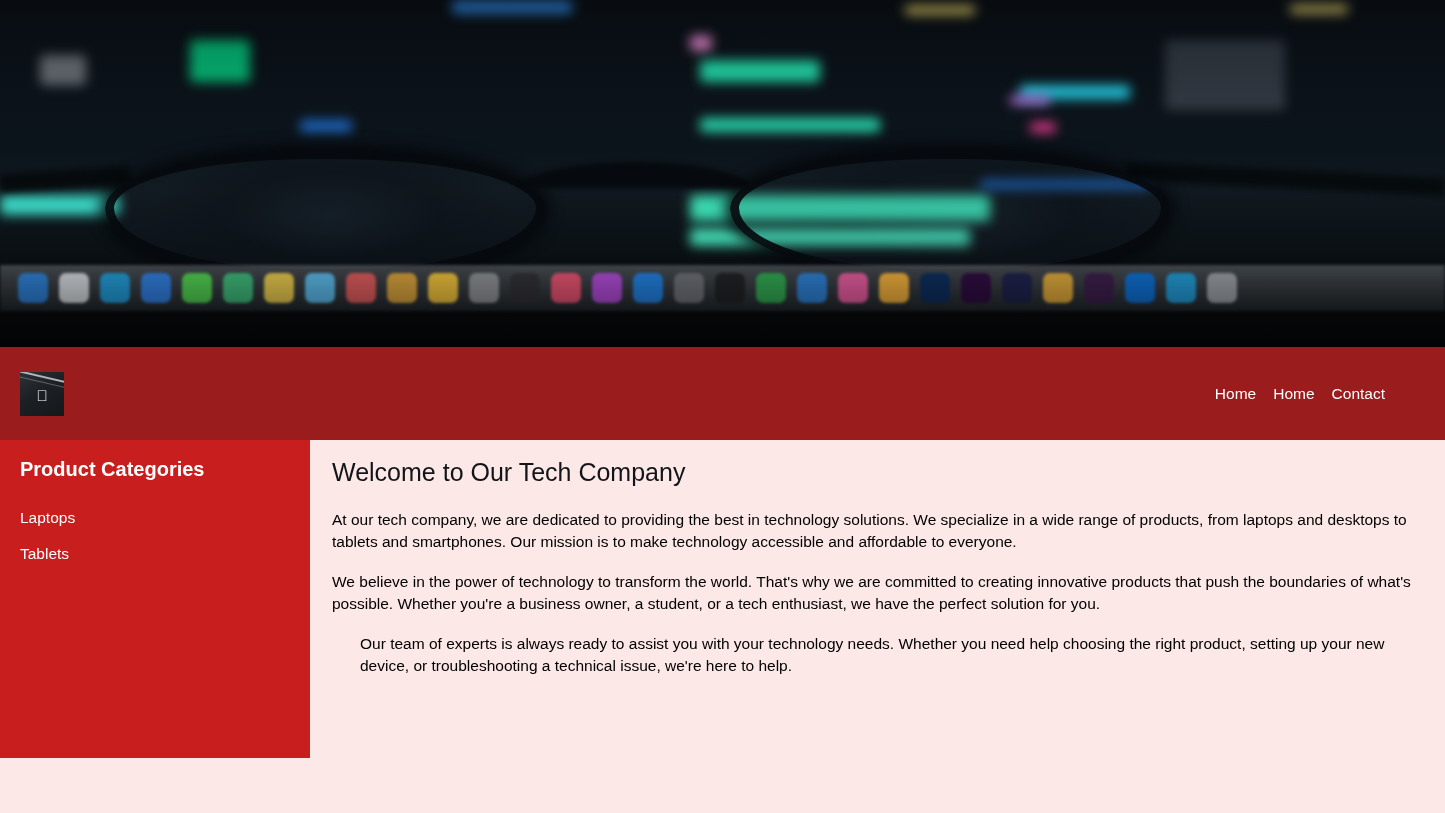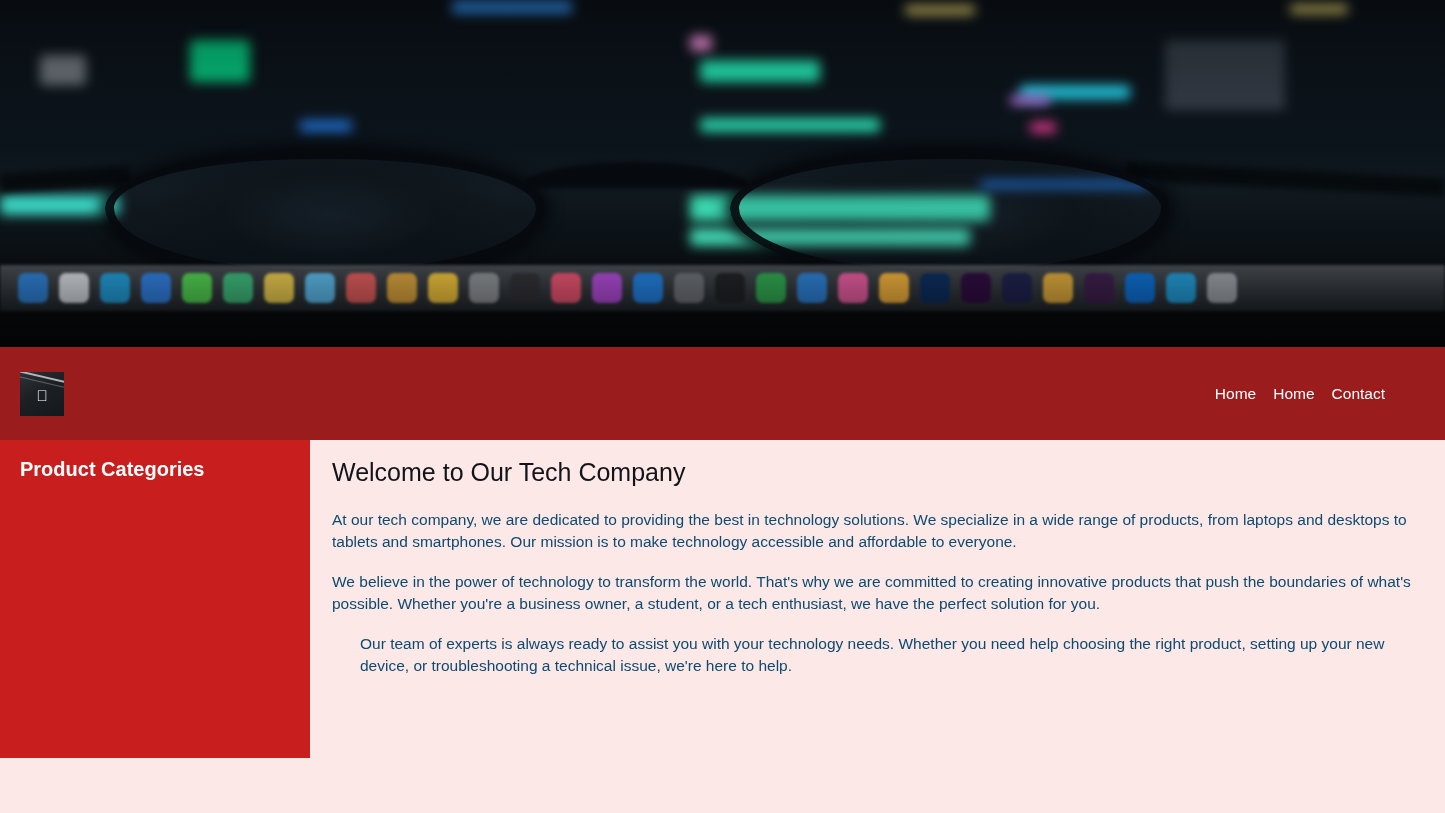--- a/index.html
+++ b/index.html
@@ -224,21 +224,21 @@
   }
   .page-title {
     font-size: 25px;
     font-weight: normal;
     color: #111418;
     margin-bottom: 22px;
   }
   .body-para {
     font-size: 15.5px;
     line-height: 1.45;
-    color: #0c4a6e;
+    color: #000000;
     margin-bottom: 17px;
   }
   .body-para:last-child { margin-bottom: 0; margin-left: 28px; }
 
   .page-footer { height: 50px; background: #fde8e8; }
 </style>
 </head>
 <body>
 
 <div class="page">
@@ -319,20 +319,26 @@
       <a class="nav-link" href="#">Home</a>
       <a class="nav-link" href="#">Contact</a>
     </nav>
   </header>
 
   <div class="content-wrap">
 
     <aside class="sidebar">
       <h2 class="sidebar-title">Product Categories</h2>
       <ul class="cat-list">
+        <li class="cat-item">
+          <a class="cat-link" href="#">Laptops</a>
+        </li>
+        <li class="cat-item">
+          <a class="cat-link" href="#">Tablets</a>
+        </li>
       </ul>
     </aside>
 
     <main class="main-content">
       <h1 class="page-title">Welcome to Our Tech Company</h1>
       <p class="body-para">At our tech company, we are dedicated to providing the best in technology solutions. We specialize in a wide range of products, from laptops and desktops to tablets and smartphones. Our mission is to make technology accessible and affordable to everyone.</p>
       <p class="body-para">We believe in the power of technology to transform the world. That's why we are committed to creating innovative products that push the boundaries of what's possible. Whether you're a business owner, a student, or a tech enthusiast, we have the perfect solution for you.</p>
       <p class="body-para">Our team of experts is always ready to assist you with your technology needs. Whether you need help choosing the right product, setting up your new device, or troubleshooting a technical issue, we're here to help.</p>
     </main>
 

